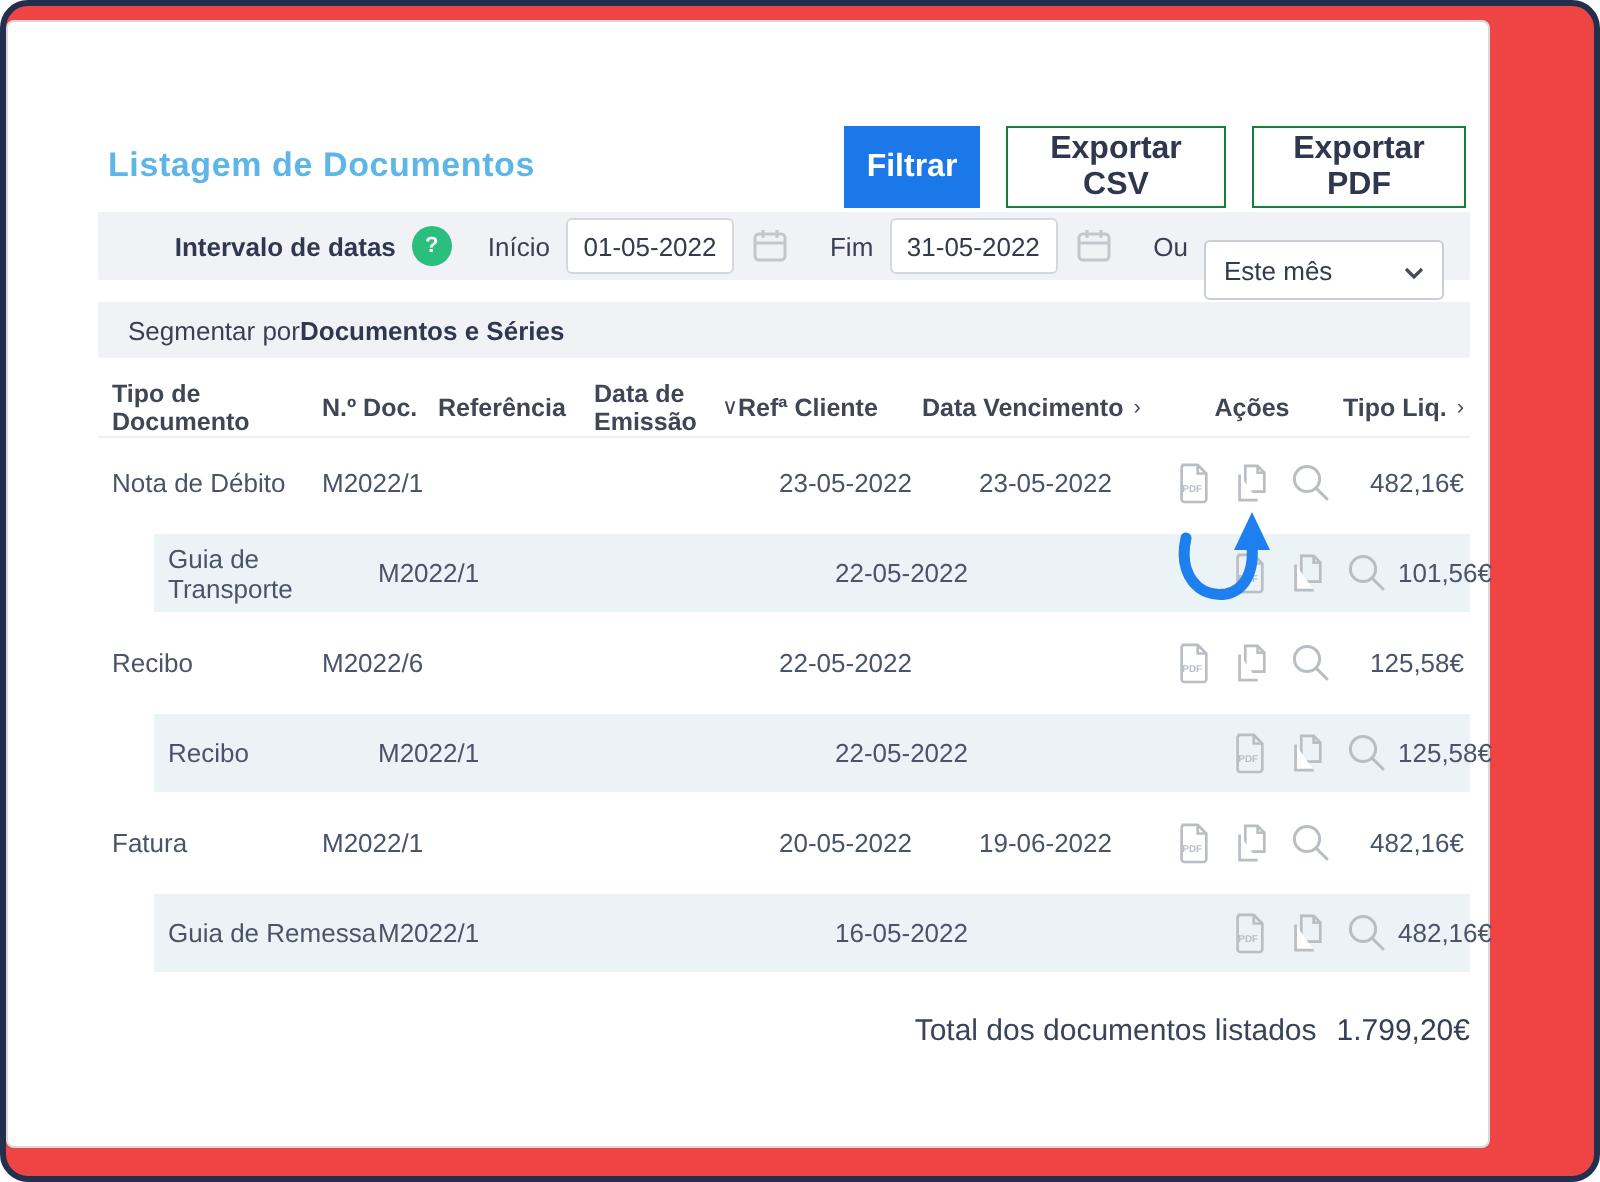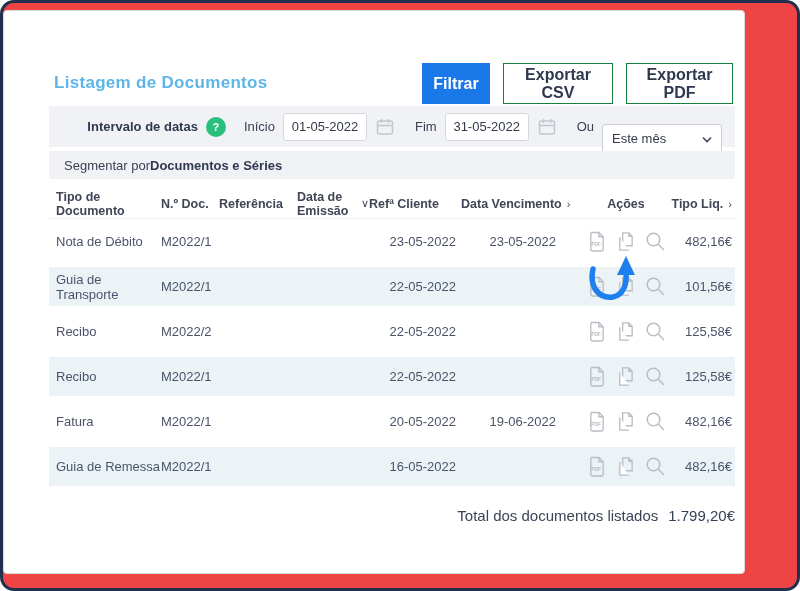--- a/index.html
+++ b/index.html
@@ -32,21 +32,21 @@
   .btn {
     height:41px; border-radius:0; font-size:16px; font-weight:700;
     font-family:"Liberation Sans", sans-serif; cursor:pointer;
     padding:0 18px;
   }
   .btn-primary { background:#1a78e8; color:#ffffff; border:1px solid #1a78e8; width:68px; padding:0; }
   .btn-outline { background:#ffffff; color:#2e374e; border:1px solid #15803d; }
   .btn-csv { width:110px; } .btn-pdf { width:107px; }
   
   .fbar { position:absolute; left:45px; width:686px; background:#f0f2f6; }
-  .fbar1 { top:95px; height:41px; display:flex; align-items:center; justify-content:flex-end; padding-right:13px; gap:8px; }
+  .fbar1 { top:95px; height:34px; display:flex; align-items:center; justify-content:flex-end; padding-right:13px; gap:8px; }
   .fbar2 { top:140px; height:28px; display:flex; align-items:center; padding-left:15px; font-size:13px; color:#3a3f51; }
   .lbl-bold { font-size:13px; font-weight:700; color:#2f3850; }
   .lbl { font-size:13px; color:#3a3f51; }
   .gap-l { margin-left:8px; }
   .help {
     width:20px; height:20px; border-radius:50%;
     background:#2abf7d; color:#ffffff; font-size:11px; font-weight:700;
     display:flex; align-items:center; justify-content:center;
     margin-right:10px; cursor:pointer;
   }
@@ -72,21 +72,21 @@
   .thead { height:30px; border-bottom:1px solid #eef0f4; }
   .th {
     display:flex; align-items:center; gap:5px;
     font-size:12.5px; font-weight:700; color:#414655;
   }
   .th.h1 { padding-left:7px; }
   .th.h7 { justify-content:center; }
   .th.h8 { justify-content:flex-end; padding-right:3px; }
   .sort { font-size:11px; font-weight:400; color:#414655; }
   .trow { height:45px; }
-  .trow.alt { background:linear-gradient(#ffffff 0 3px, #ebf3f7 3px 42px, #ffffff 42px 45px); }
+  .trow.alt { background:linear-gradient(#ffffff 0 3px, #ebf3f7 3px 42px, #ffffff 42px 45px);margin-left:28px; }
   .td { display:flex; align-items:center; font-size:13px; color:#4a5468; }
   .td.c1 { padding-left:7px; }
   .td.c5 { justify-content:flex-end; padding-right:5px; }
   .td.c6 { justify-content:flex-end; padding-right:25px; }
   .td.c7 { justify-content:center; gap:10px; }
   .td.c8 { justify-content:flex-end; padding-right:3px; }
   .aicon { display:inline-flex; cursor:pointer; }
   
   .tfoot {
     position:absolute; left:45px; top:496px; width:686px;
@@ -240,21 +240,21 @@
                   <circle cx="8.5" cy="8.5" r="6.3" fill="none" stroke="#b9bdc4" stroke-width="1.5"></circle>
                   <line x1="13.3" y1="13.3" x2="18.5" y2="18.5" stroke="#b9bdc4" stroke-width="1.5" stroke-linecap="round"></line>
                 </svg>
       </span>
     </div>
     <div class="td c8">101,56€</div>
   </div>
 
   <div class="trow">
     <div class="td c1">Recibo</div>
-    <div class="td c2">M2022/2</div>
+    <div class="td c2">M2022/6</div>
     <div class="td c3"></div>
     <div class="td c4"></div>
     <div class="td c5">22-05-2022</div>
     <div class="td c6"></div>
     <div class="td c7">
       <span class="aicon">
         <svg width="19" height="21" viewBox="0 0 20 22">
                   <path d="M4,1.5 h8.5 l4.5,4.5 v13.5 a1.5,1.5 0 0 1 -1.5,1.5 h-10 a1.5,1.5 0 0 1 -1.5,-1.5 v-16.5 a1.5,1.5 0 0 1 1.5,-1.5 z" fill="none" stroke="#b9bdc4" stroke-width="1.4"></path>
                   <path d="M12.5,1.5 v4.5 h4.5" fill="none" stroke="#b9bdc4" stroke-width="1.4"></path>
                   <text x="4.4" y="15.5" font-size="5.2" font-weight="bold" fill="#b9bdc4" font-family="Liberation Sans, sans-serif">PDF</text>

